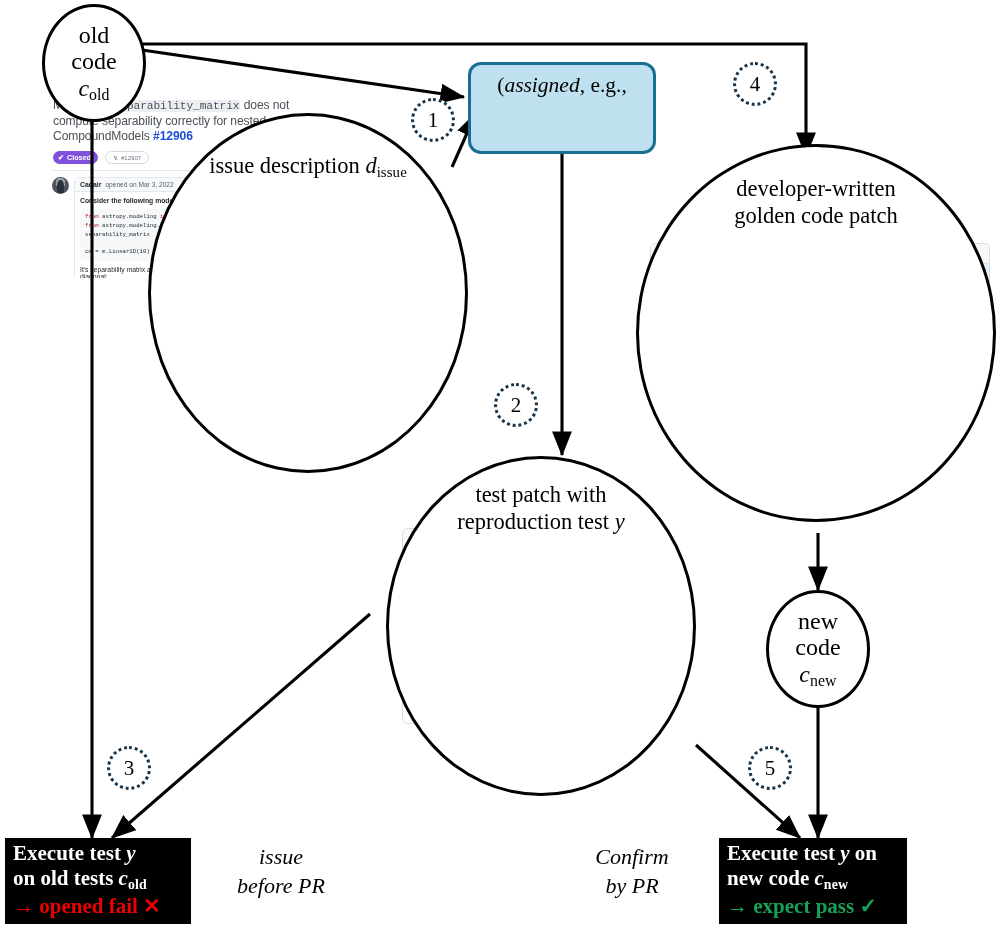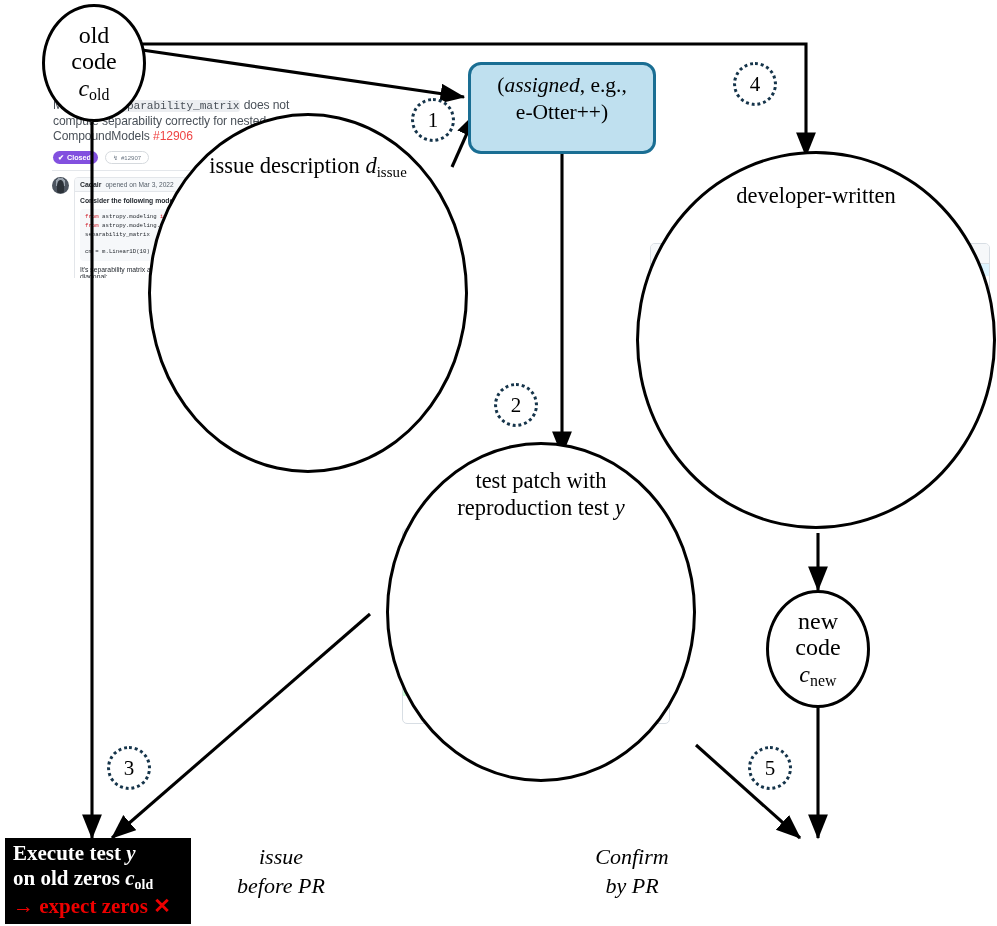--- a/index.html
+++ b/index.html
@@ -114,21 +114,21 @@
     letter-spacing: -0.1px;
     padding: 2px 1px 0 1px;
   }
   .issue-title .mono {
     font-family: "Liberation Mono", monospace;
     background: #eceef1;
     font-size: 11.2px;
     border-radius: 3px;
     padding: 0 1px;
   }
-  .issue-title .num { color: #ef4444; }
+  .issue-title .num { color: #1d4ed8; font-weight: bold; }
   .issue-meta { display: flex; align-items: center; gap: 7px; margin: 6px 0 6px 1px; }
   .pill-closed {
     background: #8250df; color: #fff;
     border-radius: 9px; padding: 2px 7px 2px 5px;
     font-size: 7.2px; font-weight: 600;
     display: flex; align-items: center; gap: 3px;
   }
   .pill-pr {
     border: 1px solid #d6dade; border-radius: 9px;
     padding: 2px 7px; font-size: 6px; color: #6b7683;
@@ -271,21 +271,20 @@
   </div>
 
   <div class="node ellipse-node small-circle" style="left:766px; top:590px; width:104px; height:118px; justify-content:center;">
     <span>new</span>
     <span>code</span>
     <span><i class="ital">c</i><span class="sub">new</span></span>
   </div>
 
   <div class="node genbox" style="left:468px; top:62px; width:188px; height:92px;">
     <div><span>(</span><i class="ital">assigned</i><span>, e.g.,</span></div>
-    <div>e-Otter++)</div>
   </div>
 
   <div class="node ellipse-node" style="left:148px; top:113px; width:320px; height:360px; padding-top:36px;">
     <div class="bubble-title">
       <span>issue description </span><i class="ital">d</i><span class="sub">issue</span>
     </div>
   </div>
 
   <div class="shot issue-shot">
     <div class="issue-title">
@@ -336,23 +335,24 @@
           <span class="lbl mod">modeling</span>
         </div>
         <div class="hr"></div>
         <h5>Type</h5>
         <div class="muted">No type</div>
         <div class="hr"></div>
       </div>
     </div>
   </div>
 
-  <div class="node ellipse-node" style="left:636px; top:151px; width:360px; height:378px; padding-top:28px;">
+  <div class="node ellipse-node" style="left:636px; top:144px; width:360px; height:378px; padding-top:28px;">
     <div class="bubble-title">
       <div>developer-written</div>
+      <div>golden code patch</div>
     </div>
   </div>
 
   <div class="shot diff-shot golden-diff">
     <div class="diff-head">
       <span class="chev">⌄</span>
       <span class="updown">⇅</span>
       <span class="shield">☉</span>
       <span>2</span>
       <span class="sqbar">
@@ -374,21 +374,21 @@
         <div class="dline"><span class="ln">243</span><span class="ln">243</span><span class="sgn"></span><span class="code">    <span class="tok-kw">else</span>:</span></div>
         <div class="dline"><span class="ln">244</span><span class="ln">244</span><span class="sgn"></span><span class="code">        cright = <span class="tok-blue">np</span>.<span class="tok-fn">zeros</span>((noutp, <span class="tok-blue">right</span>.<span class="tok-blue">shape</span>[1]))</span></div>
         <div class="dline del"><span class="ln">245</span><span class="ln"></span><span class="sgn">-</span><span class="code">        cright[-<span class="tok-blue">right</span>.<span class="tok-blue">shape</span>[0]:, -<span class="tok-blue">right</span>.<span class="tok-blue">shape</span>[1]:] = 1</span></div>
         <div class="dline add"><span class="ln"></span><span class="ln">245</span><span class="sgn">+</span><span class="code">        cright[-<span class="tok-blue">right</span>.<span class="tok-blue">shape</span>[0]:, -<span class="tok-blue">right</span>.<span class="tok-blue">shape</span>[1]:] = <span class="tok-blue">right</span></span></div>
         <div class="dline"><span class="ln">246</span><span class="ln">246</span><span class="sgn"></span><span class="code"></span></div>
         <div class="dline"><span class="ln">247</span><span class="ln">247</span><span class="sgn"></span><span class="code">    <span class="tok-kw">return</span> <span class="tok-blue">np</span>.<span class="tok-fn">hstack</span>([cleft, cright])</span></div>
         <div class="dline"><span class="ln">248</span><span class="ln">248</span><span class="sgn"></span><span class="code"></span></div>
       </div>
   </div>
 
-  <div class="node ellipse-node" style="left:386px; top:442px; width:310px; height:340px; padding-top:22px;">
+  <div class="node ellipse-node" style="left:386px; top:456px; width:310px; height:340px; padding-top:22px;">
     <div class="bubble-title">
       <div>test patch with</div>
       <div><span>reproduction test </span><i class="ital">y</i></div>
     </div>
   </div>
 
   <div class="shot diff-shot test-diff">
     <div class="diff-head">
       <span class="chev">⌄</span>
       <span class="updown">⇅</span>
@@ -435,24 +435,29 @@
     </div>
   <div class="step-badge" style="left:107px; top:746px;">
       <span>3</span>
     </div>
   <div class="step-badge" style="left:748px; top:746px;">
       <span>5</span>
     </div>
 
   <div class="black-box" style="left:5px; top:838px; width:186px; height:86px;">
     <div><span>Execute test </span><i class="ital">y</i></div>
-    <div><span>on old zeros </span><i class="ital">c</i><span class="sub">old</span></div>
-    <div class="fail">→ expect zeros ✕</div>
-  </div>
-
+    <div><span>on old tests </span><i class="ital">c</i><span class="sub">old</span></div>
+    <div class="fail">→ opened fail ✕</div>
+  </div>
+
+  <div class="black-box" style="left:719px; top:838px; width:188px; height:86px;">
+    <div><span>Execute test </span><i class="ital">y</i><span> on</span></div>
+    <div><span>new code </span><i class="ital">c</i><span class="sub">new</span></div>
+    <div class="pass">→ expect pass ✓</div>
+  </div>
 
   <div class="side-note" style="left:196px; top:842px; width:170px;">
     <div>issue</div>
     <div>before PR</div>
   </div>
   <div class="side-note" style="left:548px; top:842px; width:168px;">
     <div>Confirm</div>
     <div>by PR</div>
   </div>
 

